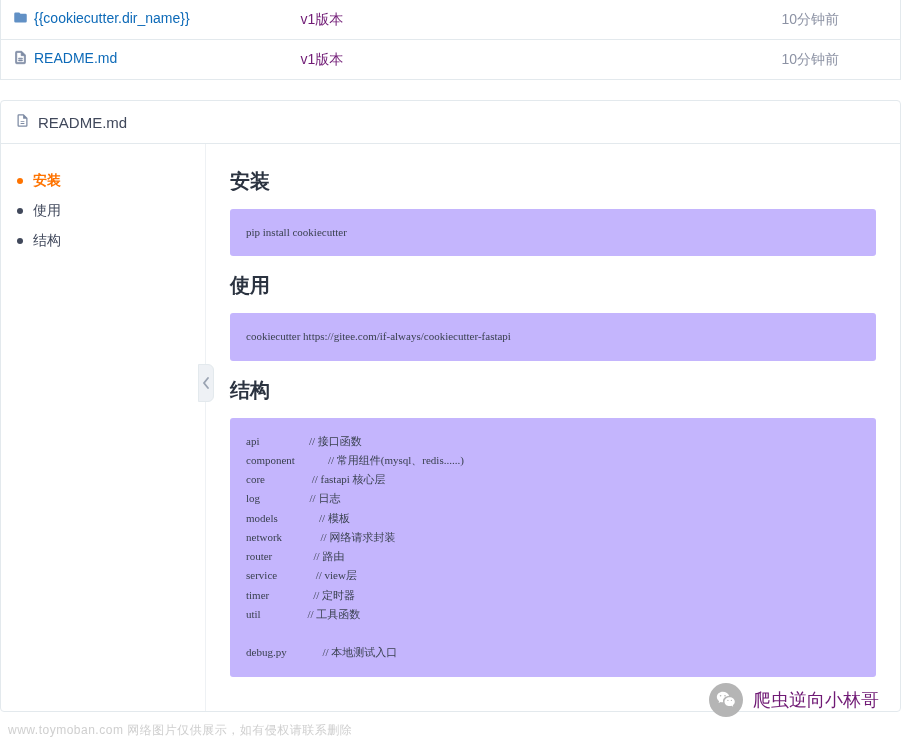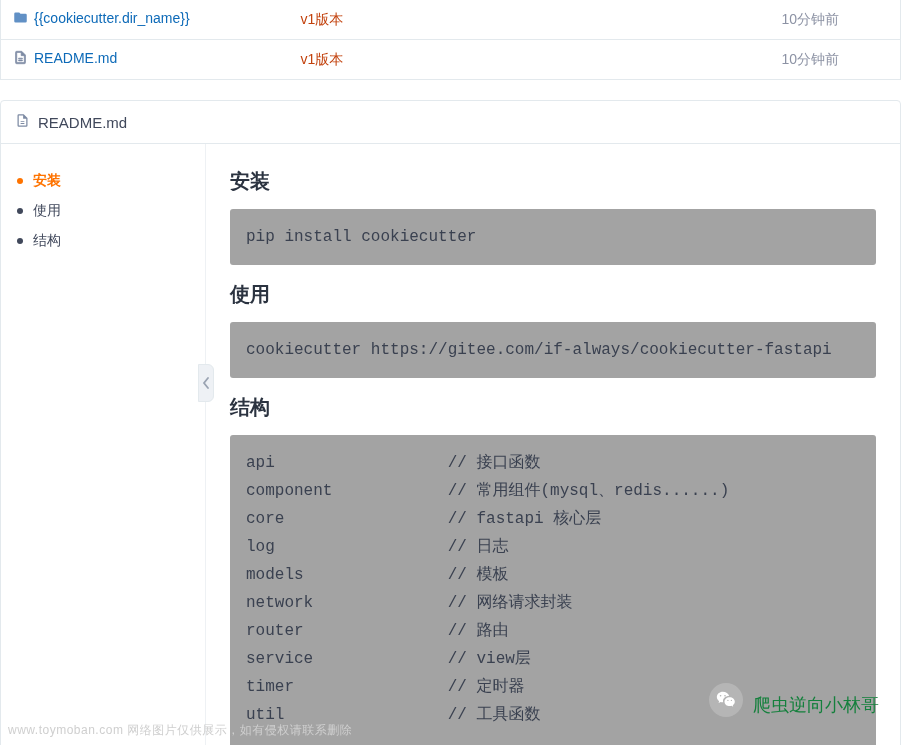--- a/index.html
+++ b/index.html
@@ -10,21 +10,21 @@
   background: #fff;
   width: 901px;
 }
 a { text-decoration: none; }
 
 
 .file-table { width: 100%; border-collapse: collapse; border: 1px solid #e3e9ed; border-top: none; }
 .file-table tr { border-bottom: 1px solid #e3e9ed; }
 .file-table td { padding: 10px 12px; vertical-align: middle; }
 .col-name { width: 32%; }
-.col-msg { width: 48%; color: #c2410c; }
+.col-msg { width: 48%; color: #701a75; }
 .col-time { text-align: center; color: #8c92a4; }
 .file-link { color: #0d6ab8; display: inline-flex; gap: 6px; }
 .file-link .icon svg { width: 15px; height: 15px; display: block; }
 .icon-folder svg { fill: #6190c5; }
 .icon-file svg { fill: #7d8aa3; stroke: #7d8aa3; }
 
 
 .readme-panel { margin: 20px 0 0 0; border: 1px solid #e3e9ed; border-radius: 4px; }
 .readme-head {
   border-bottom: 1px solid #e3e9ed;
@@ -53,39 +53,39 @@
   border-radius: 0 6px 6px 0;
   display: flex; align-items: center; justify-content: center;
   color: #9aa3b2; cursor: pointer;
 }
 
 
 .md { flex: 1; padding: 18px 24px 24px 24px; }
 .md h2 { font-size: 20px; font-weight: 700; color: #2b3340; margin: 16px 0 14px; }
 .md h2:first-child { margin-top: 6px; }
 .md pre {
-  background: #a3a3a3; border-radius: 3px;
+  background: #c4b5fd; border-radius: 3px;
   padding: 14px 16px; margin: 0 0 10px 0;
-  font-family: Liberation Mono, monospace;
-  font-size: 16px; line-height: 1.75; color: #3a4150;
+  font-family: Liberation Serif, serif;
+  font-size: 11px; line-height: 1.75; color: #3a4150;
   white-space: pre; overflow-x: auto;
 }
 
 
 .watermark {
   position: fixed; left: 0; bottom: 6px;
   font-size: 12px; color: #cfcfcf; letter-spacing: 0.5px;
   padding-left: 8px;
 }
 
 
 .wechat-badge {
   position: fixed; right: 22px; bottom: 28px;
-  display: flex; align-items: flex-end; gap: 10px;
-  color: #15803d; font-size: 18px;
+  display: flex; align-items: center; gap: 10px;
+  color: #701a75; font-size: 18px;
 }
 .wechat-ico {
   width: 34px; height: 34px; border-radius: 50%;
   background: #b5b5b5; display: flex; align-items: center; justify-content: center;
 }
 .wechat-ico svg { width: 22px; height: 22px; fill: #fff; }
 </style>
 </head>
 <body>
 

